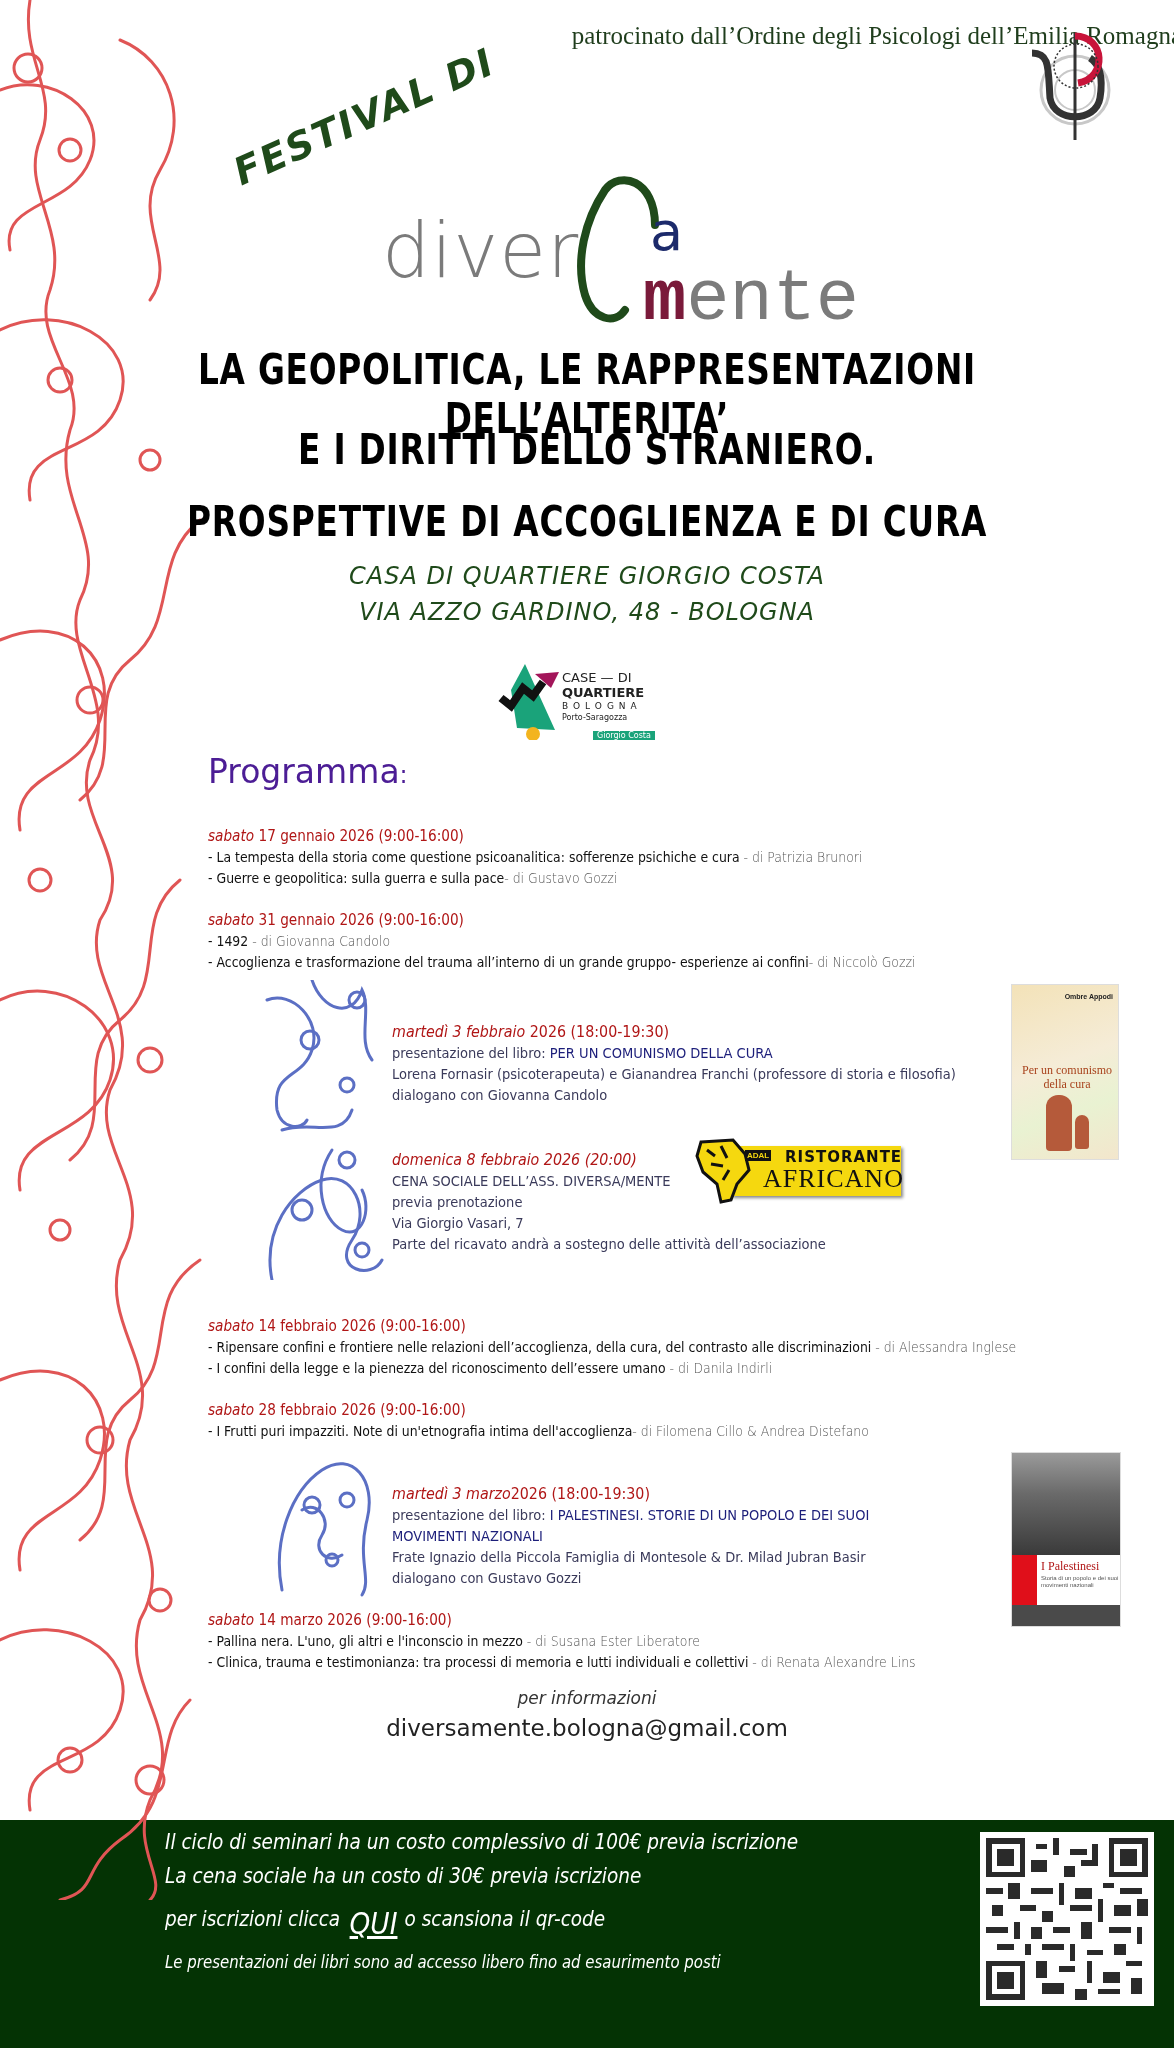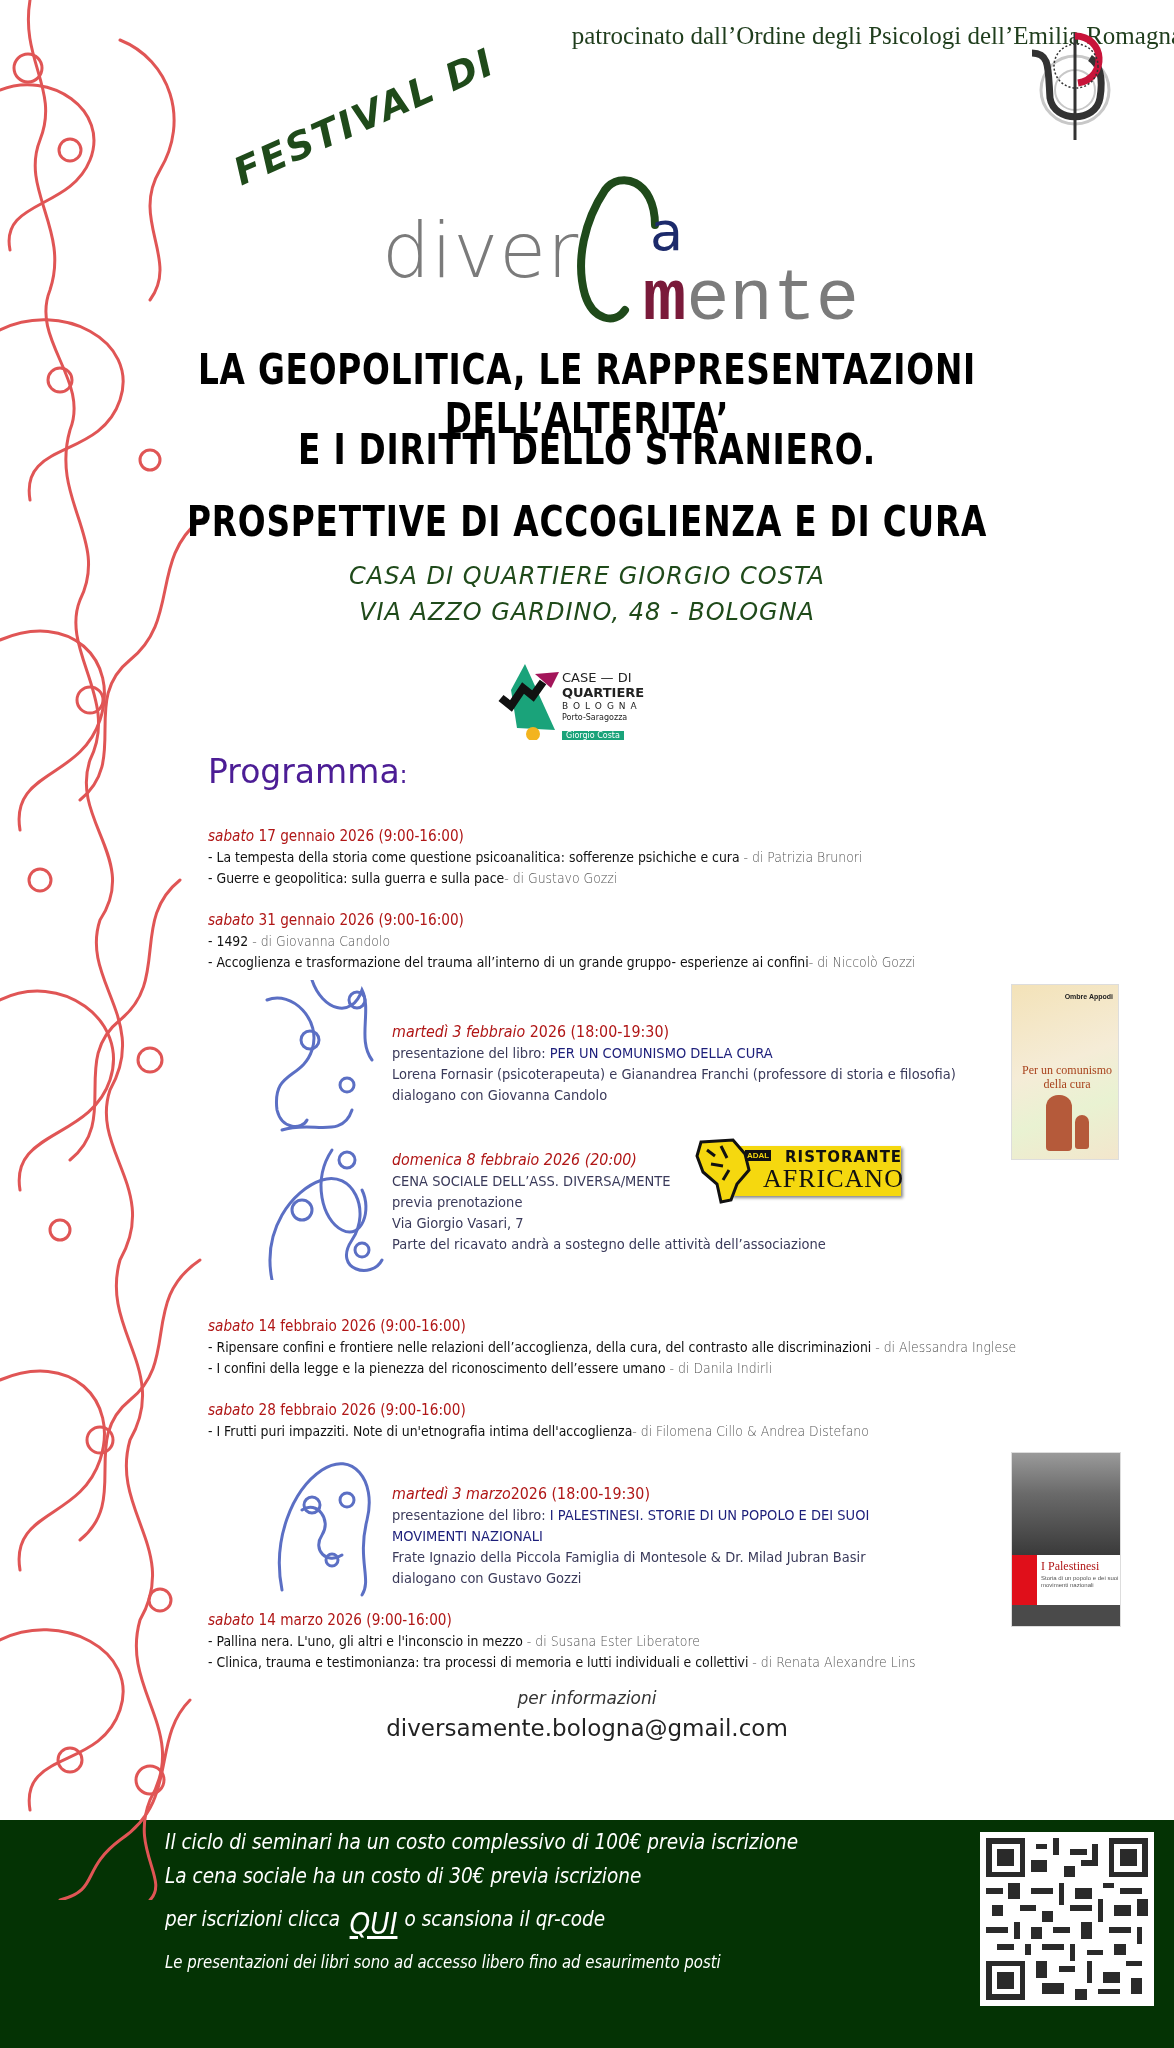--- a/index.html
+++ b/index.html
@@ -34,21 +34,21 @@
     font-family: "DejaVu Sans", sans-serif; font-style: italic; font-weight: normal;
     color: #1f4a1a; font-size: 24px; letter-spacing: 1px; z-index: 3; }
   .v1 { top: 562px; } .v2 { top: 598px; }
 
   .cdq-logo { position: absolute; left: 497px; top: 658px; width: 210px; height: 82px; z-index: 3; }
   .cdq-text { position: absolute; left: 562px; top: 670px; font-family: "DejaVu Sans", sans-serif; color: #222; }
   .cdq-text .l1, .cdq-text .l2 { font-size: 13px; line-height: 15px; }
   .cdq-text .l2 { font-weight: bold; }
   .cdq-text .l3 { font-size: 9px; letter-spacing: 5px; line-height: 12px; }
   .cdq-text .l4 { font-size: 8px; line-height: 11px; }
-  .cdq-text .l5 { display: inline-block; font-size: 8px; background: #1aa37a; color: #fff; padding: 0 4px; margin-top: 2px; }
+  .cdq-text .l5 { display: inline-block; font-size: 8px; background: #1aa37a; color: #fff; padding: 0 4px; margin-top: 2px; margin-left: 31px; }
 
   .programma { position: absolute; left: 208px; top: 752px; font-family: "DejaVu Sans", sans-serif;
     font-size: 33px; color: #4c1d95; z-index: 3; }
   .programma .colon { font-size: 24px; }
 
   .sec { position: absolute; left: 208px; z-index: 3; font-family: "DejaVu Sans", sans-serif; }
   .sec .date { font-size: 15.5px; color: #b01616; line-height: 21px; transform: scaleX(0.88); transform-origin: left; white-space: nowrap; }
   .sec .date i { font-style: italic; }
   .sec .item { font-size: 14.5px; color: #111; line-height: 21px; transform: scaleX(0.86); transform-origin: left; white-space: nowrap; }
   .sec .item .by { color: #555; font-weight: 300; }

